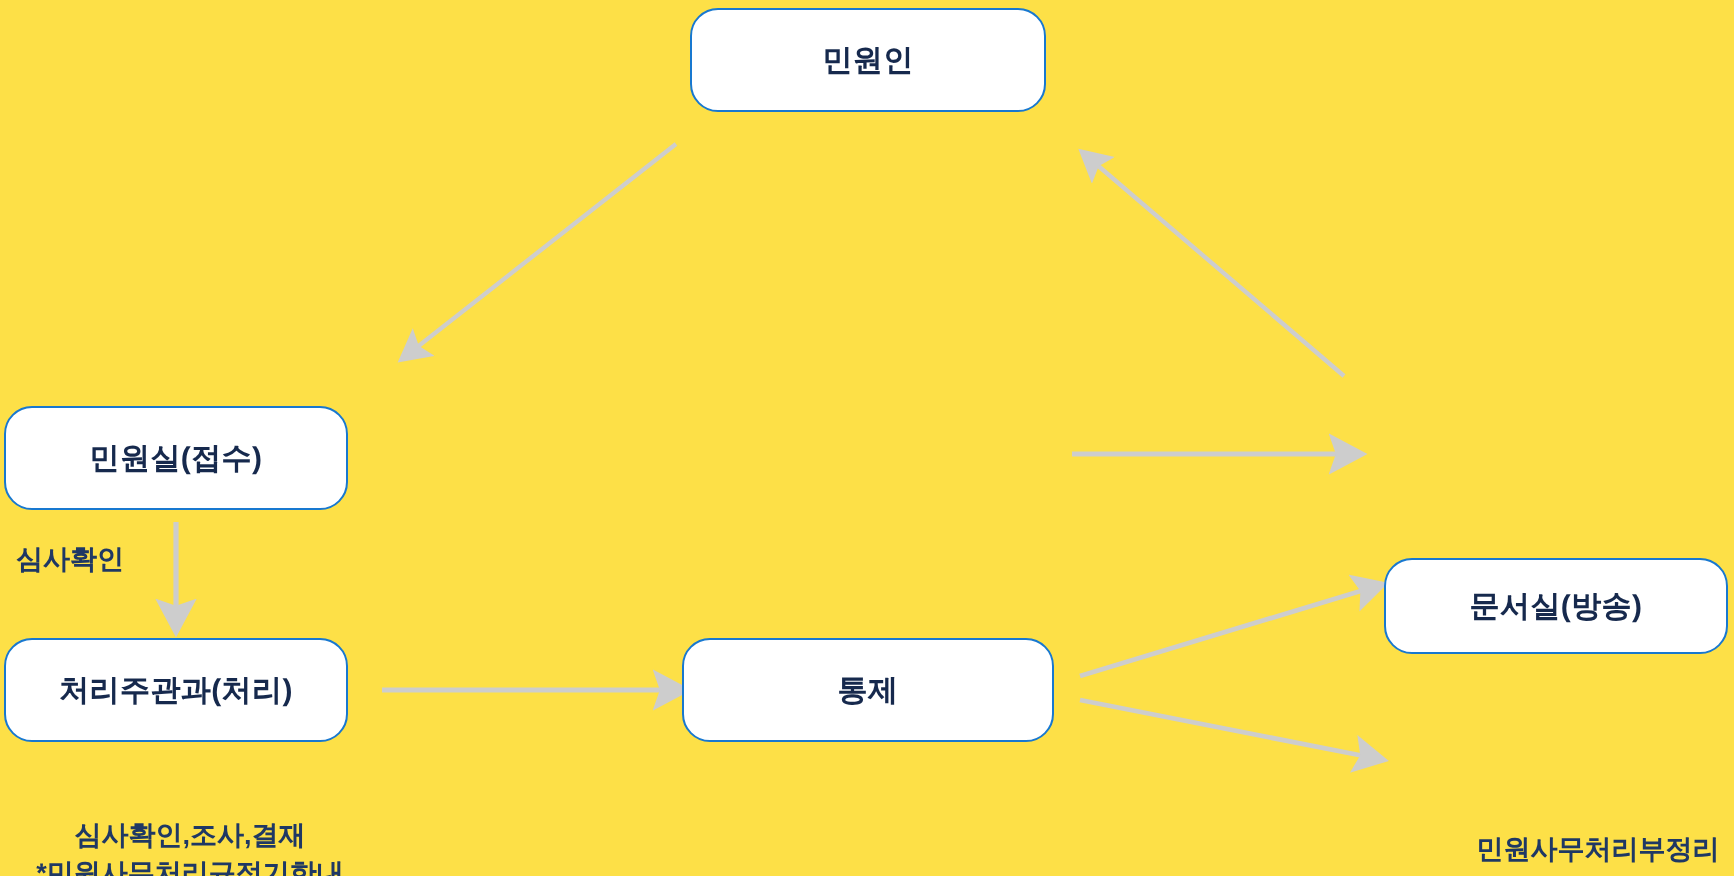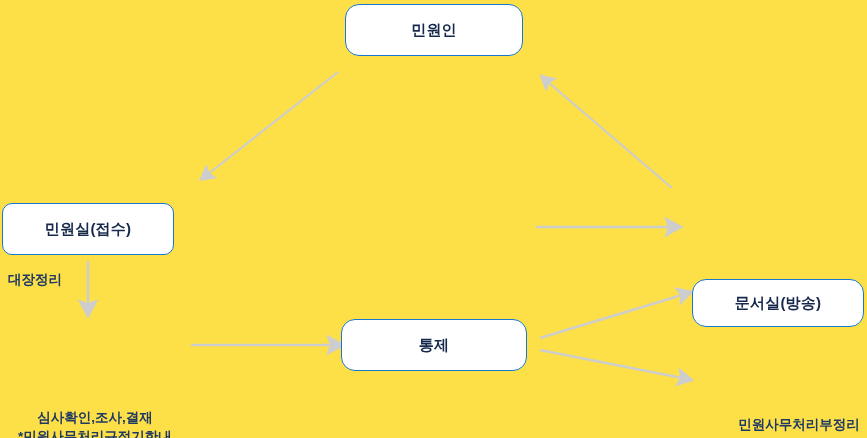--- a/index.html
+++ b/index.html
@@ -47,21 +47,21 @@
     position: absolute;
     left: 0;
     top: 0;
     width: 867px;
     height: 438px;
     pointer-events: none;
   }
 
   
   #node-citizen      { left: 345px; top: 4px;   width: 178px; height: 52px; }
-  #node-reception    { left: 2px;   top: 203px; width: 172px; height: 52px; border-radius: 10px; }
+  #node-reception    { left: 2px;   top: 203px; width: 172px; height: 52px; }
   #node-department   { left: 2px;   top: 319px; width: 172px; height: 52px; }
   #node-control      { left: 341px; top: 319px; width: 186px; height: 52px; text-align: right; }
   #node-archive      { left: 692px; top: 279px; width: 172px; height: 48px; }
   #node-ledger       { left: 692px; top: 355px; width: 172px; height: 48px; }
 
   
   #cap-immediate     { left: 8px;   top: 270px; }
   #cap-department    { left: 2px;   top: 384px; width: 186px; margin-top: 24px; }
   #cap-ledger        { left: 713px; top: 415px; width: 172px; }
 </style>
@@ -107,31 +107,34 @@
   </svg>
 
   <div class="node" id="node-citizen">
     <span>민원인</span>
   </div>
 
   <div class="node" id="node-reception">
     <span>민원실(접수)</span>
   </div>
 
+  <div class="node" id="node-department">
+    <span>처리주관과(처리)</span>
+  </div>
 
   <div class="node" id="node-control">
     <span>통제</span>
   </div>
 
   <div class="node" id="node-archive">
     <span>문서실(방송)</span>
   </div>
 
 
-  <div class="caption" id="cap-immediate">대장정리</div>
+  <div class="caption" id="cap-immediate">심사확인</div>
 
   <div class="caption center" id="cap-department">
     <div>심사확인,조사,결재</div>
     <div>*민원사무처리규정기한내</div>
   </div>
 
   <div class="caption center" id="cap-ledger">민원사무처리부정리</div>
 
 </div>
 

